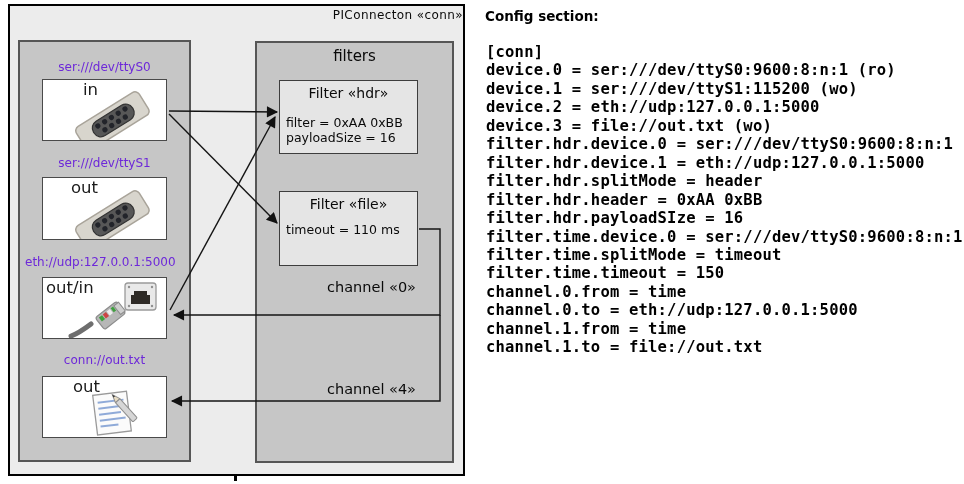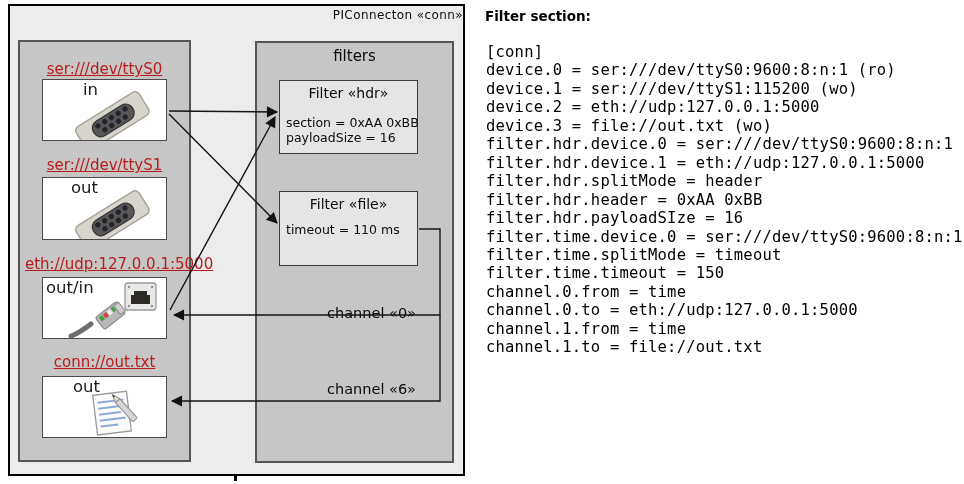--- a/index.html
+++ b/index.html
@@ -22,21 +22,21 @@
     position:absolute; background:#c6c6c6; border:2px solid #565656;
   }
   .devices-panel { left:8px; top:34px; width:173px; height:422px; }
   .filters-panel { left:245px; top:35px; width:199px; height:422px; }
   .filters-title {
     position:absolute; top:4px; left:0; width:100%;
     text-align:center; font-size:15px; color:#0a0a0a;
   }
   .uri-label {
     position:absolute; left:0; width:100%; text-align:center;
-    font-size:15px; color:#b91c1c; white-space:nowrap;text-decoration:underline;
+    font-size:12px; color:#6d28d9; white-space:nowrap;
   }
   .uri-label.flush-left { text-align:left; }
   .device-box {
     position:absolute; left:22px; width:125px;
     background:#fff; border:1.5px solid #4a4a4a;
   }
   .dir-label { position:absolute; top:0; font-size:16.5px; color:#1a1a1a;text-align:center; }
   .device-box svg { position:absolute; }
 
   .filter-box {
@@ -61,21 +61,21 @@
 
   
   .config-heading {
     position:absolute; left:485px; top:8px;
     font-size:13.5px; font-weight:bold; color:#000;
   }
   .config-lines {
     position:absolute; left:486px; top:43px;
     font-family:"DejaVu Sans Mono", monospace;
     font-size:15.5px; line-height:18.45px; letter-spacing:.2px;
-    color:#000; white-space:pre;
+    color:#000; white-space:pre;font-weight:bold;
   }
 </style>
 </head>
 <body>
 
 <div class="canvas">
 
   <div class="diagram">
     <div class="diagram-title">PIConnecton «conn»</div>
 
@@ -163,47 +163,47 @@
           </g>
         </svg>
       </div>
     </div>
 
     <div class="panel filters-panel">
       <div class="filters-title">filters</div>
 
       <div class="filter-box" style="top:37px;height:74px">
         <div class="filter-title">Filter «hdr»</div>
-        <div class="filter-param" style="top:35px">section = 0xAA 0xBB</div>
+        <div class="filter-param" style="top:35px">filter = 0xAA 0xBB</div>
         <div class="filter-param" style="top:50px">payloadSize = 16</div>
       </div>
 
       <div class="filter-box" style="top:148px;height:75px">
         <div class="filter-title">Filter «file»</div>
         <div class="filter-param" style="top:31px">timeout = 110 ms</div>
       </div>
 
-      <div class="channel-label" style="top:262px">channel «0»</div>
-      <div class="channel-label" style="top:338px">channel «6»</div>
+      <div class="channel-label" style="top:236px">channel «0»</div>
+      <div class="channel-label" style="top:338px">channel «4»</div>
     </div>
   </div>
 
   <svg class="wires" viewBox="0 0 964 484">
     <defs>
       <marker id="arr" viewBox="0 0 10 10" refX="9" refY="5" markerWidth="10" markerHeight="8" orient="auto">
         <path d="M0,0 L10,5 L0,10 z" fill="#111"></path>
       </marker>
     </defs>
     <g stroke="#141414" stroke-width="1.4" fill="none">
       <line x1="169" y1="111" x2="277" y2="112" marker-end="url(#arr)"></line>
       <line x1="169" y1="114" x2="277" y2="223" marker-end="url(#arr)"></line>
       <line x1="170" y1="310" x2="275" y2="117" marker-end="url(#arr)"></line>
       <polyline points="419,229 440,229 440,315 174,315" marker-end="url(#arr)"></polyline>
       <polyline points="440,315 440,401 172,401" marker-end="url(#arr)"></polyline>
     </g>
   </svg>
 
   <div class="bottom-tick"></div>
 
-  <div class="config-heading">Filter section:</div>
+  <div class="config-heading">Config section:</div>
   <div class="config-lines"><div class="cfg-line">[conn]</div><div class="cfg-line">device.0 = ser:///dev/ttyS0:9600:8:n:1 (ro)</div><div class="cfg-line">device.1 = ser:///dev/ttyS1:115200 (wo)</div><div class="cfg-line">device.2 = eth://udp:127.0.0.1:5000</div><div class="cfg-line">device.3 = file://out.txt (wo)</div><div class="cfg-line">filter.hdr.device.0 = ser:///dev/ttyS0:9600:8:n:1</div><div class="cfg-line">filter.hdr.device.1 = eth://udp:127.0.0.1:5000</div><div class="cfg-line">filter.hdr.splitMode = header</div><div class="cfg-line">filter.hdr.header = 0xAA 0xBB</div><div class="cfg-line">filter.hdr.payloadSIze = 16</div><div class="cfg-line">filter.time.device.0 = ser:///dev/ttyS0:9600:8:n:1</div><div class="cfg-line">filter.time.splitMode = timeout</div><div class="cfg-line">filter.time.timeout = 150</div><div class="cfg-line">channel.0.from = time</div><div class="cfg-line">channel.0.to = eth://udp:127.0.0.1:5000</div><div class="cfg-line">channel.1.from = time</div><div class="cfg-line">channel.1.to = file://out.txt</div></div>
 
 </div>
 
 </body></html>

